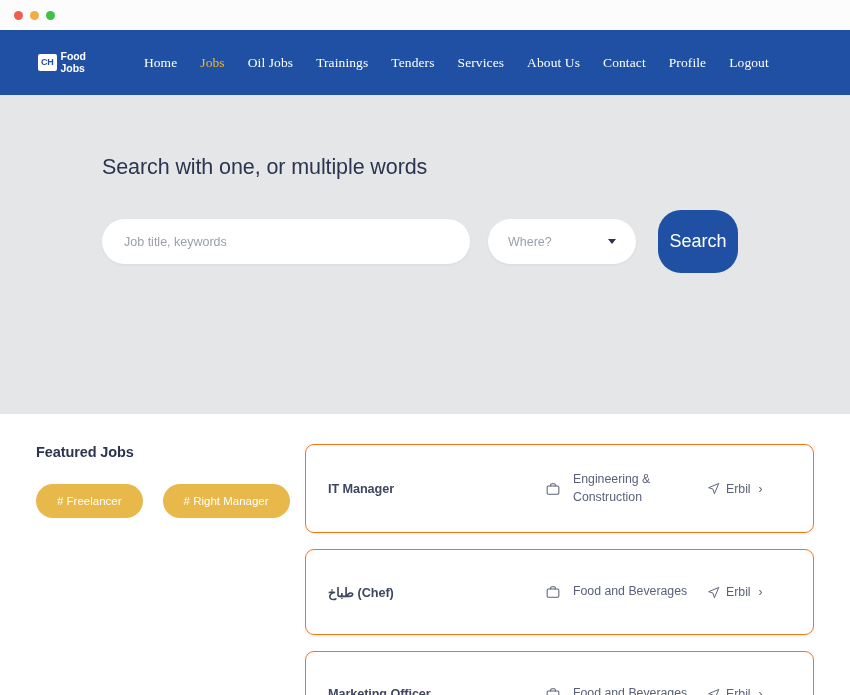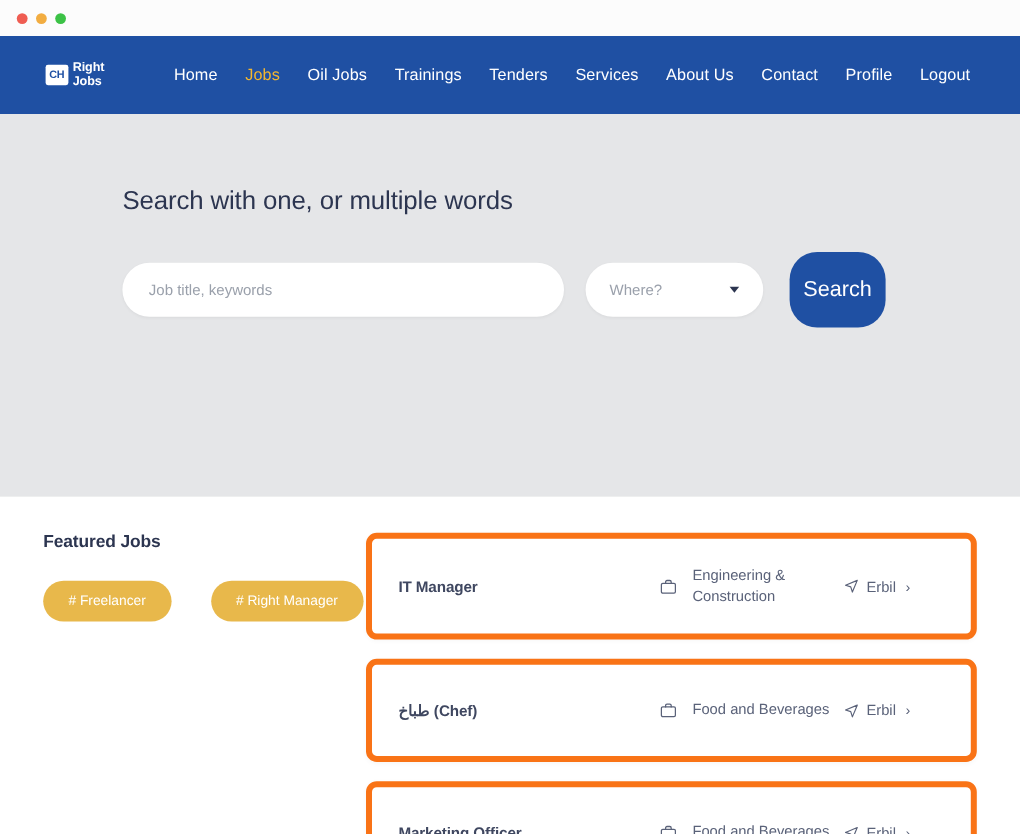--- a/index.html
+++ b/index.html
@@ -61,20 +61,21 @@
     display: flex;
     align-items: center;
     gap: 23px;
   }
   .nav-link {
     color: #ffffff;
     font-size: 13.5px;
     text-decoration: none;
     white-space: nowrap;
     letter-spacing: 0.1px;
+    font-family: Liberation Serif, serif;
   }
   .nav-link.active { color: #f2b630; }
 
   
   .hero {
     height: 319px;
     background: #e5e6e8;
     padding-left: 102px;
     padding-top: 60px;
   }
@@ -147,35 +148,35 @@
     background: #ffffff;
   }
   .left-col { width: 305px; padding-left: 36px; }
   .featured-title {
     font-size: 14.5px;
     font-weight: bold;
     color: #2c3550;
     margin-bottom: 24px;
     letter-spacing: -0.1px;
   }
-  .tags { display: flex; gap: 33px; }
+  .tags { display: flex; gap: 20px; }
   .tag {
     background: #e8b84b;
     color: #ffffff;
     font-size: 11.5px;
     border-radius: 19px;
     padding: 11px 21px;
     white-space: nowrap;
     cursor: pointer;
   }
 
   .right-col { flex: 1; padding-right: 36px; }
   .job-card {
     background: #ffffff;
-    border: 5px solid #f97316;
+    border: 1px solid #f97316;
     border-radius: 9px;
     box-shadow: 0 1px 4px rgba(0,0,0,0.035);
     display: flex;
     align-items: center;
     padding: 0 22px;
     margin-bottom: 16px;
     cursor: pointer;
   }
   .job-card.tall { height: 89px; }
   .job-card.short { height: 86px; }
@@ -217,21 +218,21 @@
 <div class="chrome-bar">
   <span class="dot dot-red"></span>
   <span class="dot dot-yellow"></span>
   <span class="dot dot-green"></span>
 </div>
 
 <nav class="navbar">
   <div class="logo">
     <span class="logo-badge">CH</span>
     <span class="logo-words">
-      <span>Right</span><br>
+      <span>Food</span><br>
       <span>Jobs</span>
     </span>
   </div>
   <div class="nav-links">
     <a class="nav-link" href="#">Home</a>
     <a class="nav-link active" href="#">Jobs</a>
     <a class="nav-link" href="#">Oil Jobs</a>
     <a class="nav-link" href="#">Trainings</a>
     <a class="nav-link" href="#">Tenders</a>
     <a class="nav-link" href="#">Services</a>

